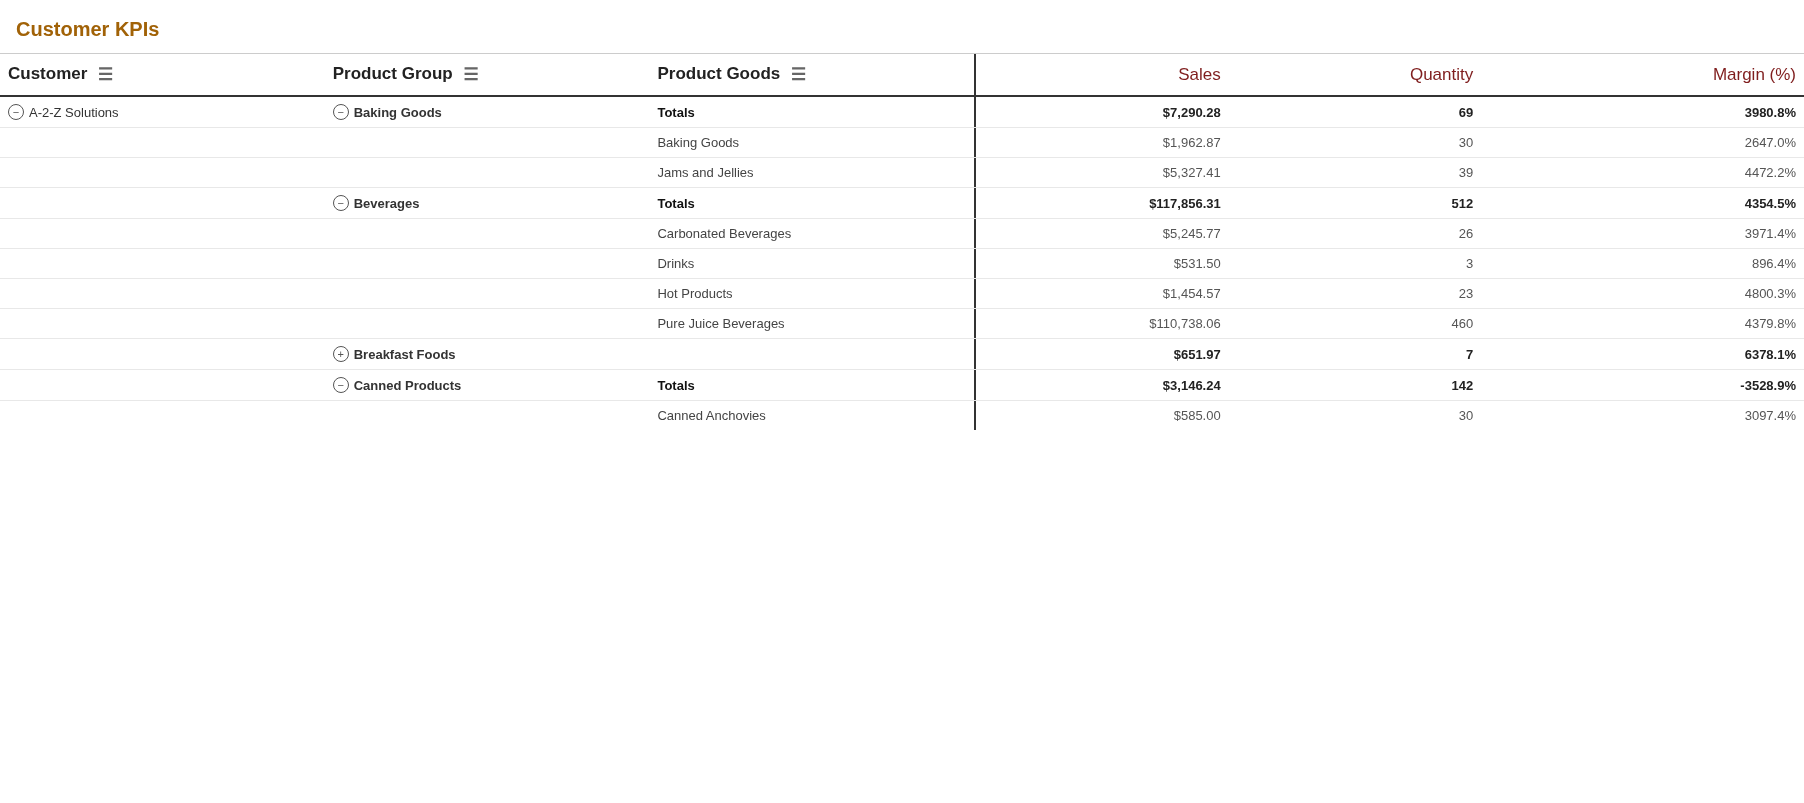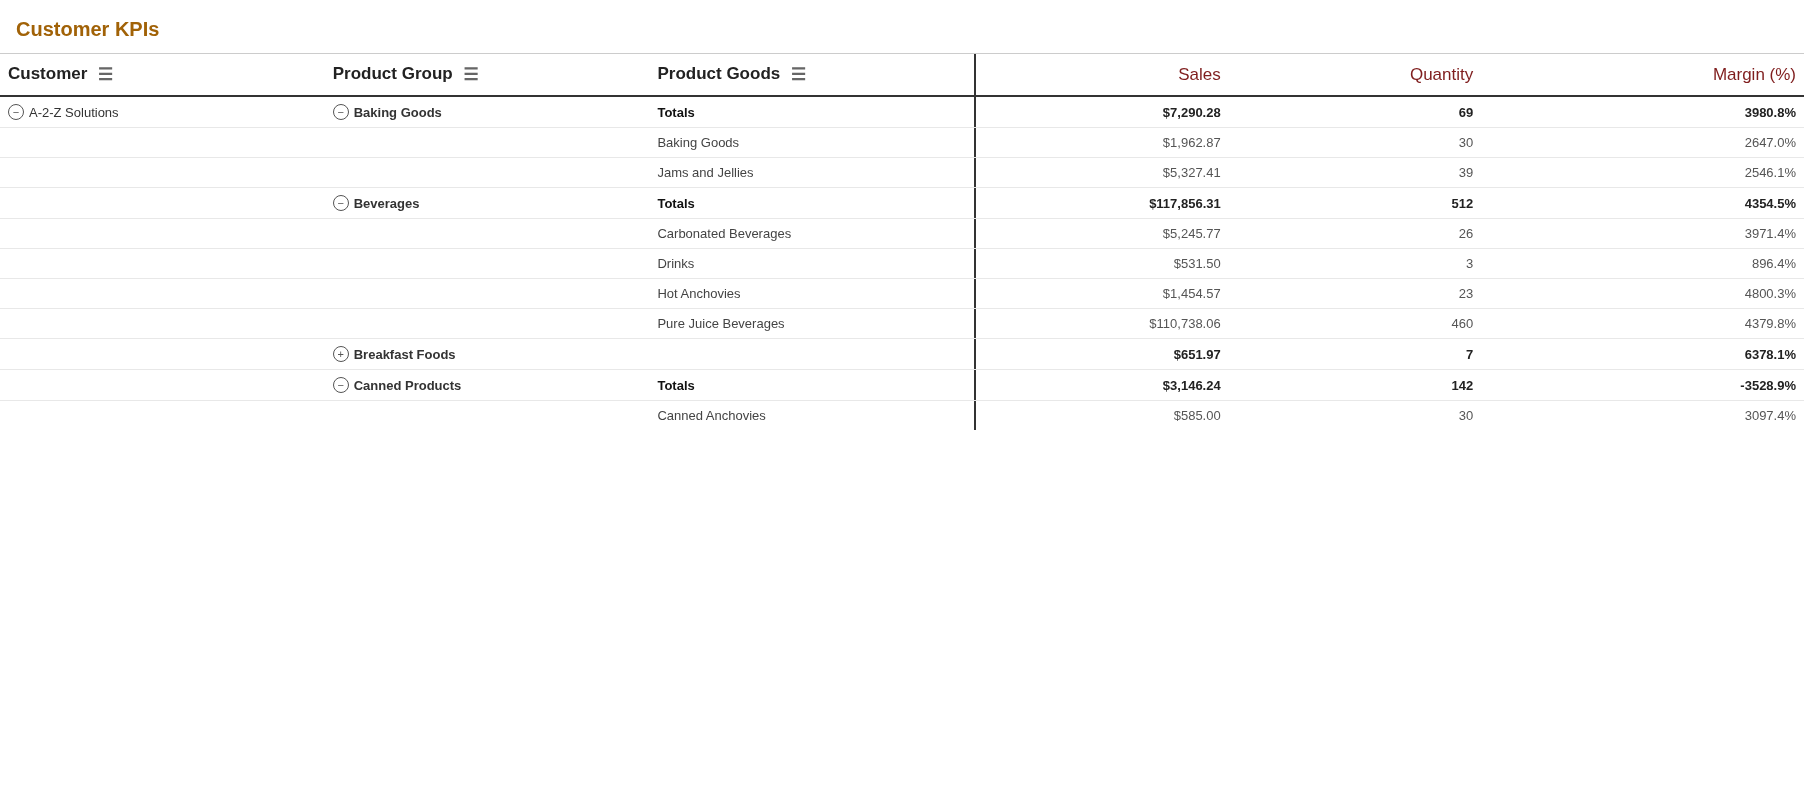--- a/index.html
+++ b/index.html
@@ -195,21 +195,21 @@
           <td class="right-val">30</td>
           <td class="right-val">2647.0%</td>
         </tr>
         <tr>
           <td></td>
           <td></td>
           <td class="label-cell">Jams and Jellies</td>
           <td class="divider-td"></td>
           <td class="right-val">$5,327.41</td>
           <td class="right-val">39</td>
-          <td class="right-val">2546.1%</td>
+          <td class="right-val">4472.2%</td>
         </tr>
         <tr>
           <td></td>
           <td>
             <div class="group-cell">
               <span class="icon-circle minus"></span>
               <span style="font-weight:700">Beverages</span>
             </div>
           </td>
           <td class="label-cell bold">Totals</td>
@@ -232,21 +232,21 @@
           <td></td>
           <td class="label-cell">Drinks</td>
           <td class="divider-td"></td>
           <td class="right-val">$531.50</td>
           <td class="right-val">3</td>
           <td class="right-val">896.4%</td>
         </tr>
         <tr>
           <td></td>
           <td></td>
-          <td class="label-cell">Hot Anchovies</td>
+          <td class="label-cell">Hot Products</td>
           <td class="divider-td"></td>
           <td class="right-val">$1,454.57</td>
           <td class="right-val">23</td>
           <td class="right-val">4800.3%</td>
         </tr>
         <tr>
           <td></td>
           <td></td>
           <td class="label-cell">Pure Juice Beverages</td>
           <td class="divider-td"></td>

